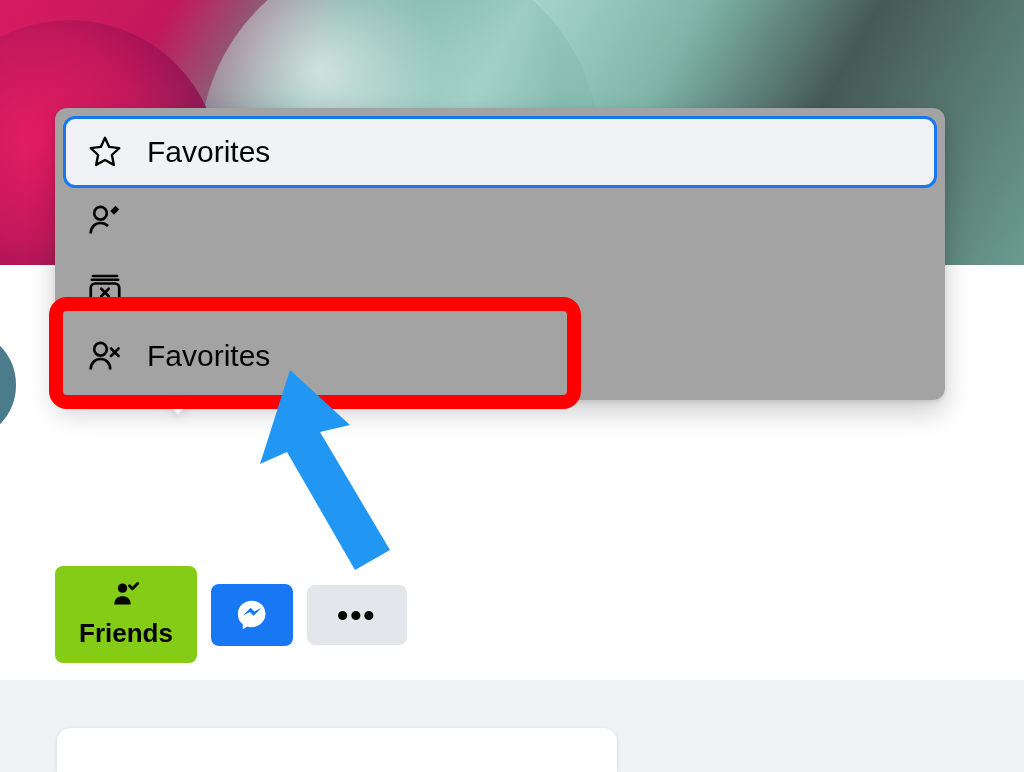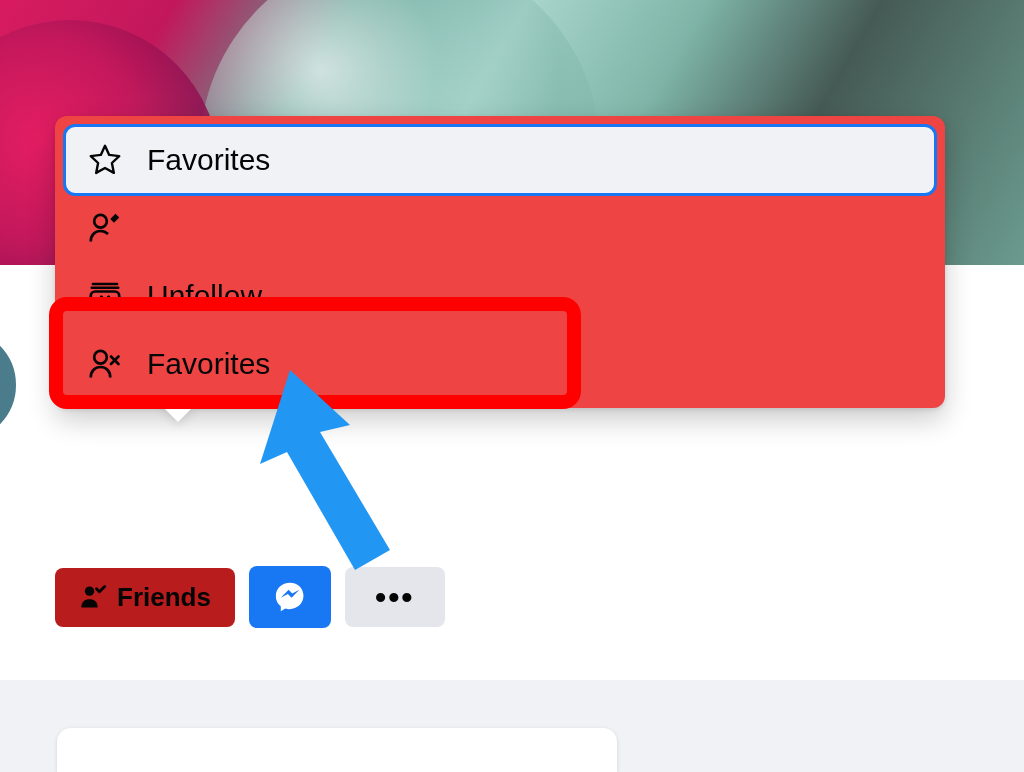--- a/index.html
+++ b/index.html
@@ -66,22 +66,23 @@
       padding: 14px 24px;
       border-radius: 8px;
       font-size: 26px;
       font-weight: 600;
       cursor: pointer;
       border: none;
       font-family: inherit;
     }
 
     .btn-secondary {
-      background: #b91c1c;
+      background: #84cc16;
       color: #050505;
+      flex-direction: column;
     }
 
     .btn-primary {
       background: #1877f2;
       color: #fff;
     }
 
     .btn-more {
       background: #e4e6eb;
       color: #050505;
@@ -104,24 +105,24 @@
     }
 
     .messenger-icon {
       width: 34px;
       height: 34px;
       display: inline-block;
     }
 
     .dropdown-panel {
       position: absolute;
-      top: 116px;
+      top: 108px;
       left: 55px;
       width: 890px;
-      background: #ef4444;
+      background: #a3a3a3;
       border-radius: 12px;
       box-shadow: 0 12px 28px 0 rgba(0,0,0,0.2), 0 2px 4px 0 rgba(0,0,0,0.1);
       padding: 10px;
     }
 
     .dropdown-tail {
       position: absolute;
       bottom: -14px;
       left: 105px;
       width: 0;
@@ -299,21 +300,20 @@
 
   <div class="dropdown-item">
     <span class="dropdown-icon">
       <svg viewBox="0 0 24 24" fill="none" stroke="#050505" stroke-width="1.8">
         <path d="M4 4 L20 4" stroke-linecap="round"></path>
         <path d="M3.2 6.5 L20.8 6.5" stroke-linecap="round"></path>
         <rect x="2.5" y="9" width="19" height="12" rx="3"></rect>
         <path d="M9.5 12.5 L14.5 17.5 M14.5 12.5 L9.5 17.5" stroke-linecap="round"></path>
       </svg>
     </span>
-    <span>Unfollow</span>
   </div>
 
   <div class="dropdown-item">
     <span class="dropdown-icon">
       <svg viewBox="0 0 24 24" fill="none" stroke="#050505" stroke-width="1.8">
         <circle cx="9" cy="7.5" r="4.2"></circle>
         <path d="M2.5 21 C2.5 16.5, 5.5 14, 9 14 C12.5 14, 15.5 16.5, 15.5 21"></path>
         <path d="M16 7 L21 12 M21 7 L16 12" stroke-linecap="round"></path>
       </svg>
     </span>

